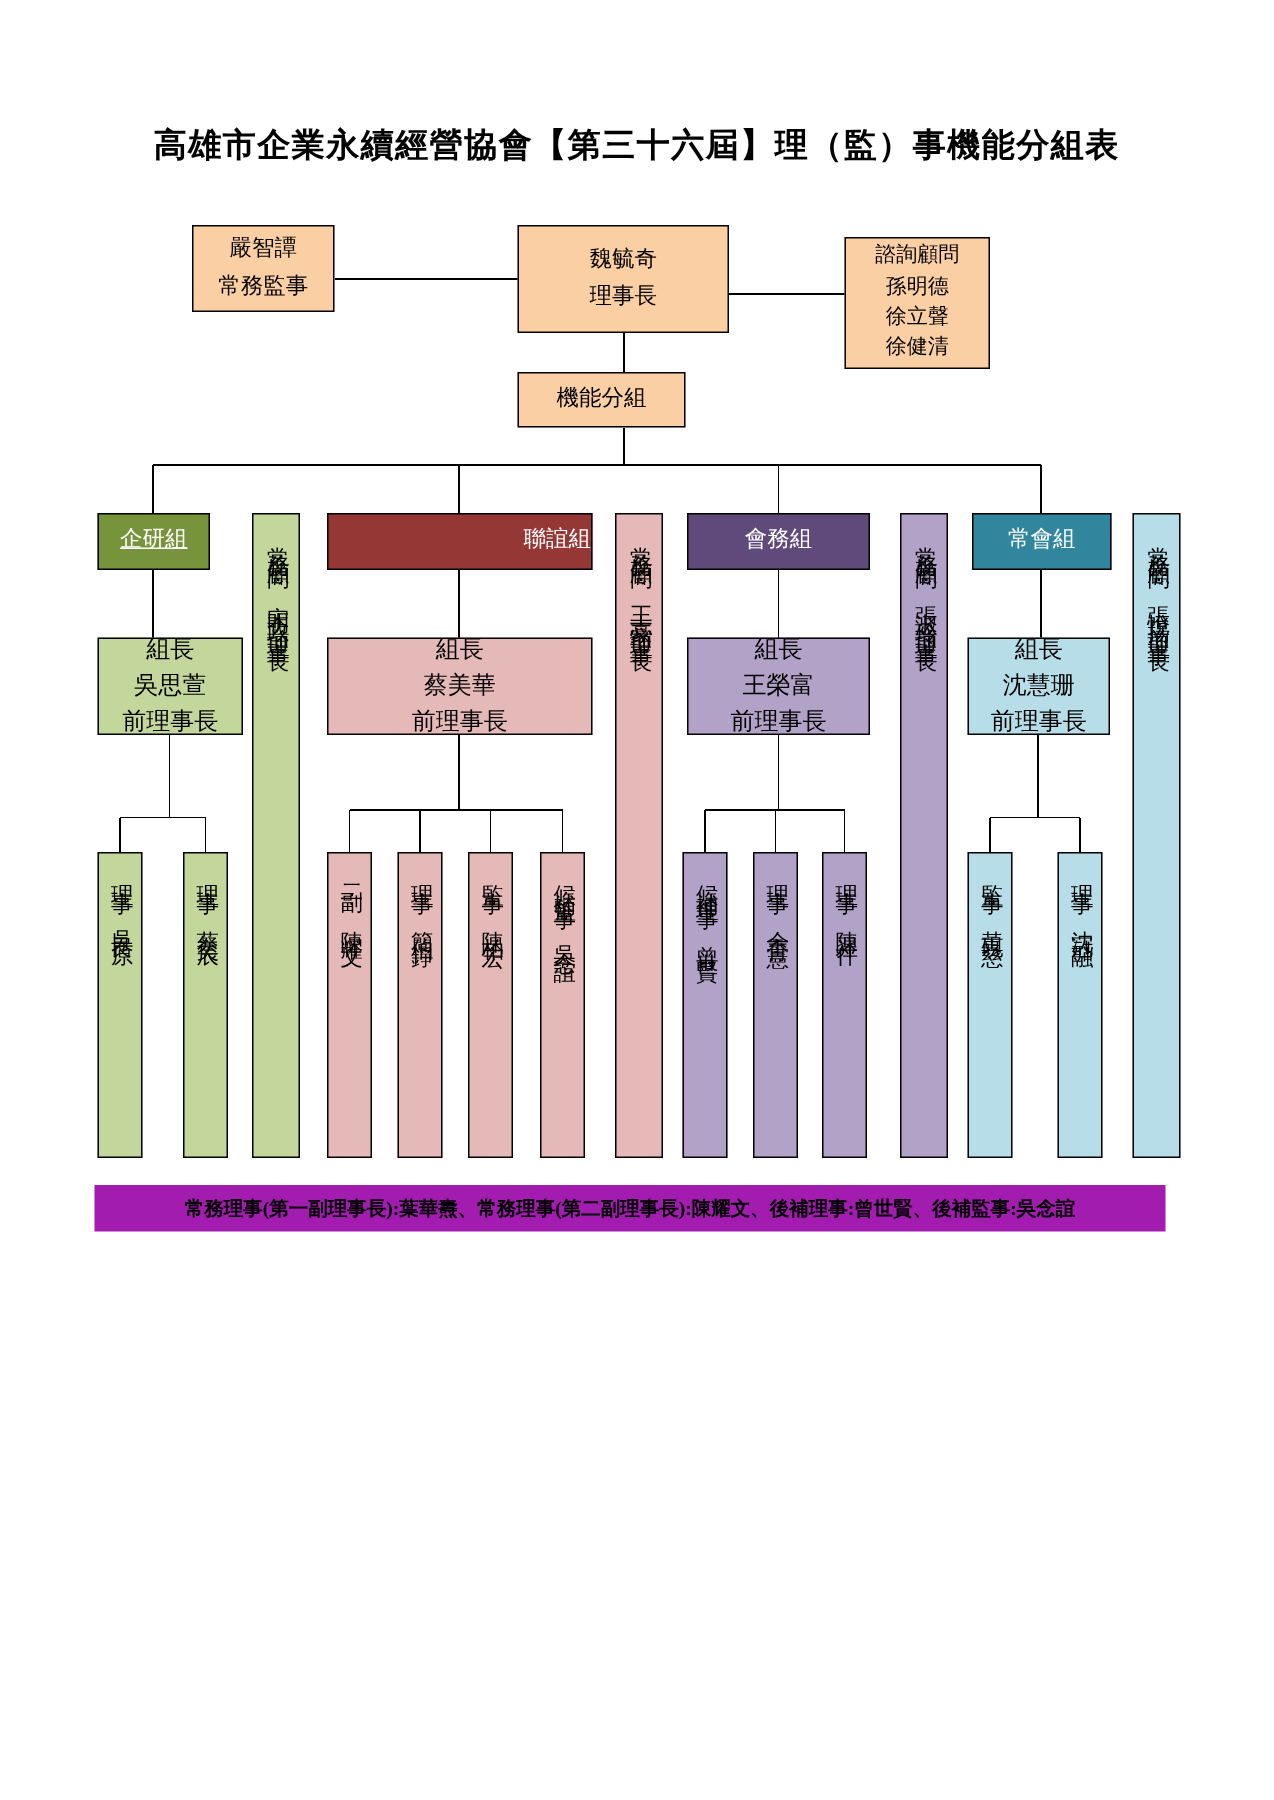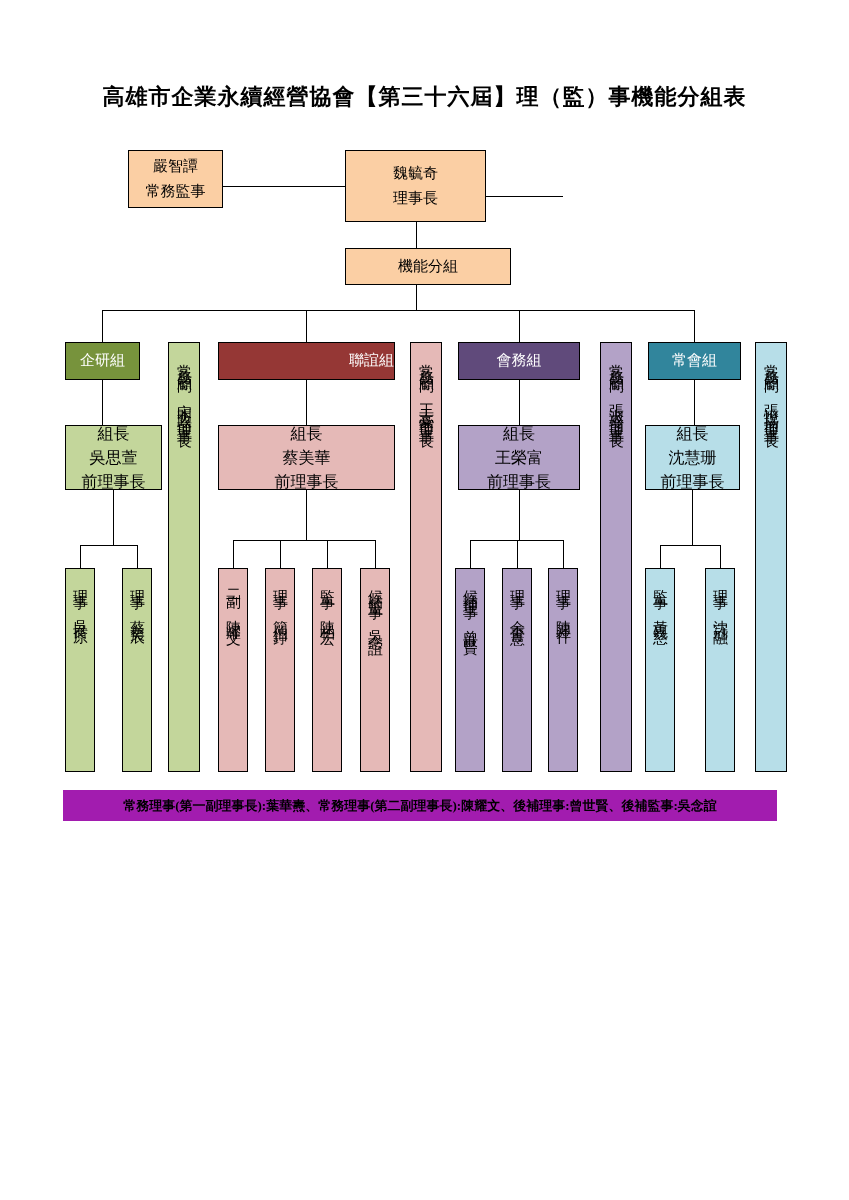--- a/index.html
+++ b/index.html
@@ -11,21 +11,21 @@
     position:absolute;left:0;top:82px;width:849px;text-align:center;
     font-size:22px;font-weight:bold;letter-spacing:1px;
   }
   svg.lines{position:absolute;left:0;top:0;z-index:0;}
   .box{
     position:absolute;z-index:1;border:1px solid #000;box-sizing:border-box;
     display:flex;align-items:center;justify-content:center;text-align:center;
     font-size:15px;line-height:1.7;
   }
   .peach{background:#FBCFA4;}
-  .g1h{background:#77933C;color:#fff;}
+  .g1h{background:#77933C;color:#fff;text-decoration:underline;}
   .g1l{background:#C3D69B;}
   .g2h{background:#953735;color:#fff;}
   .g2l{background:#E5B9B7;}
   .g3h{background:#604A7B;color:#fff;font-family:Liberation Serif, serif;}
   .g3l{background:#B3A2C7;}
   .g4h{background:#31859C;color:#fff;text-align:center;}
   .g4l{background:#B7DEE8;}
   .leader{font-size:16px;line-height:1.5;}
   .adv4{font-size:14px;line-height:1.45;}
   .vbox{
@@ -98,22 +98,30 @@
     </div>
   </div>
 
   <div class="box peach" style="left:345px;top:150px;width:141px;height:72px;">
     <div>
       <div>魏毓奇</div>
       <div>理事長</div>
     </div>
   </div>
 
-
-  <div class="box peach" style="left:345px;top:248px;width:166px;height:37px;text-align:right;">
+  <div class="box peach adv4" style="left:563px;top:158px;width:97px;height:88px;">
+    <div>
+      <div>諮詢顧問</div>
+      <div>孫明德</div>
+      <div>徐立聲</div>
+      <div>徐健清</div>
+    </div>
+  </div>
+
+  <div class="box peach" style="left:345px;top:248px;width:112px;height:37px;text-align:right;">
     <span>機能分組</span>
   </div>
 
   <div class="box g1h" style="left:65px;top:342px;width:75px;height:38px;">
     <span>企研組</span>
   </div>
   <div class="box g2h" style="left:218px;top:342px;width:177px;height:38px;justify-content:flex-end;">
     <span>聯誼組</span>
   </div>
   <div class="box g3h" style="left:458px;top:342px;width:122px;height:38px;">

